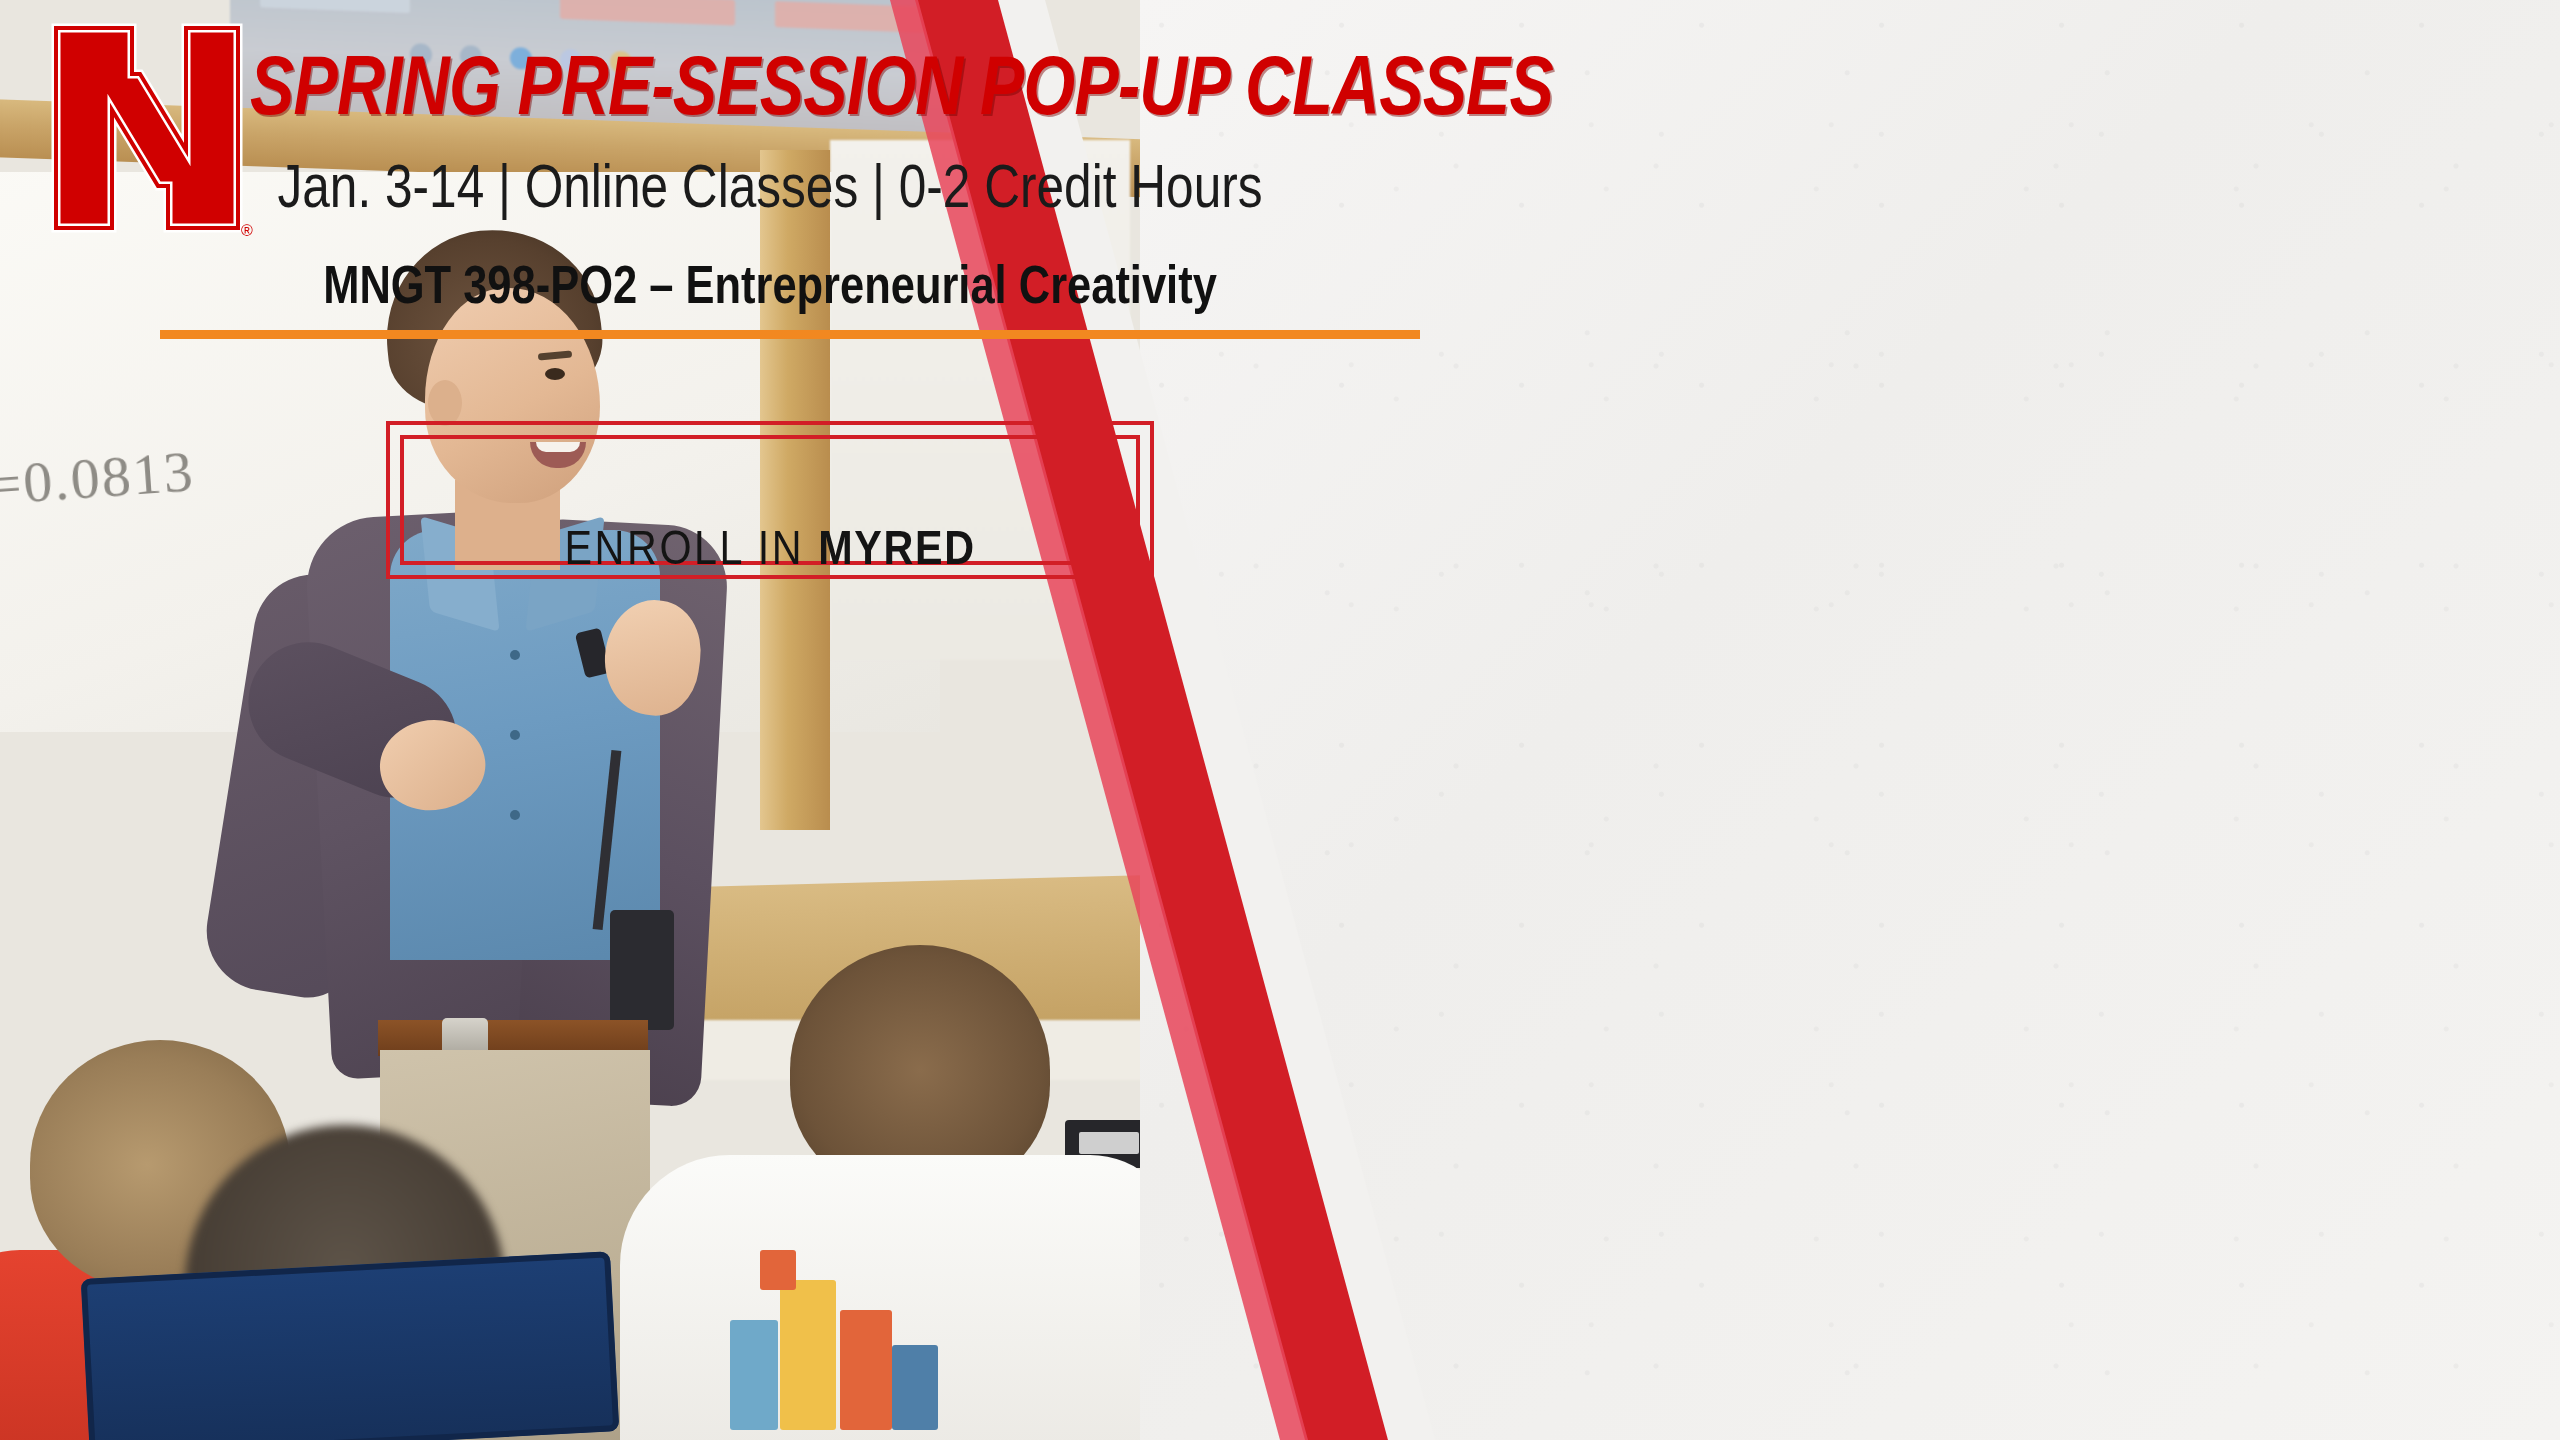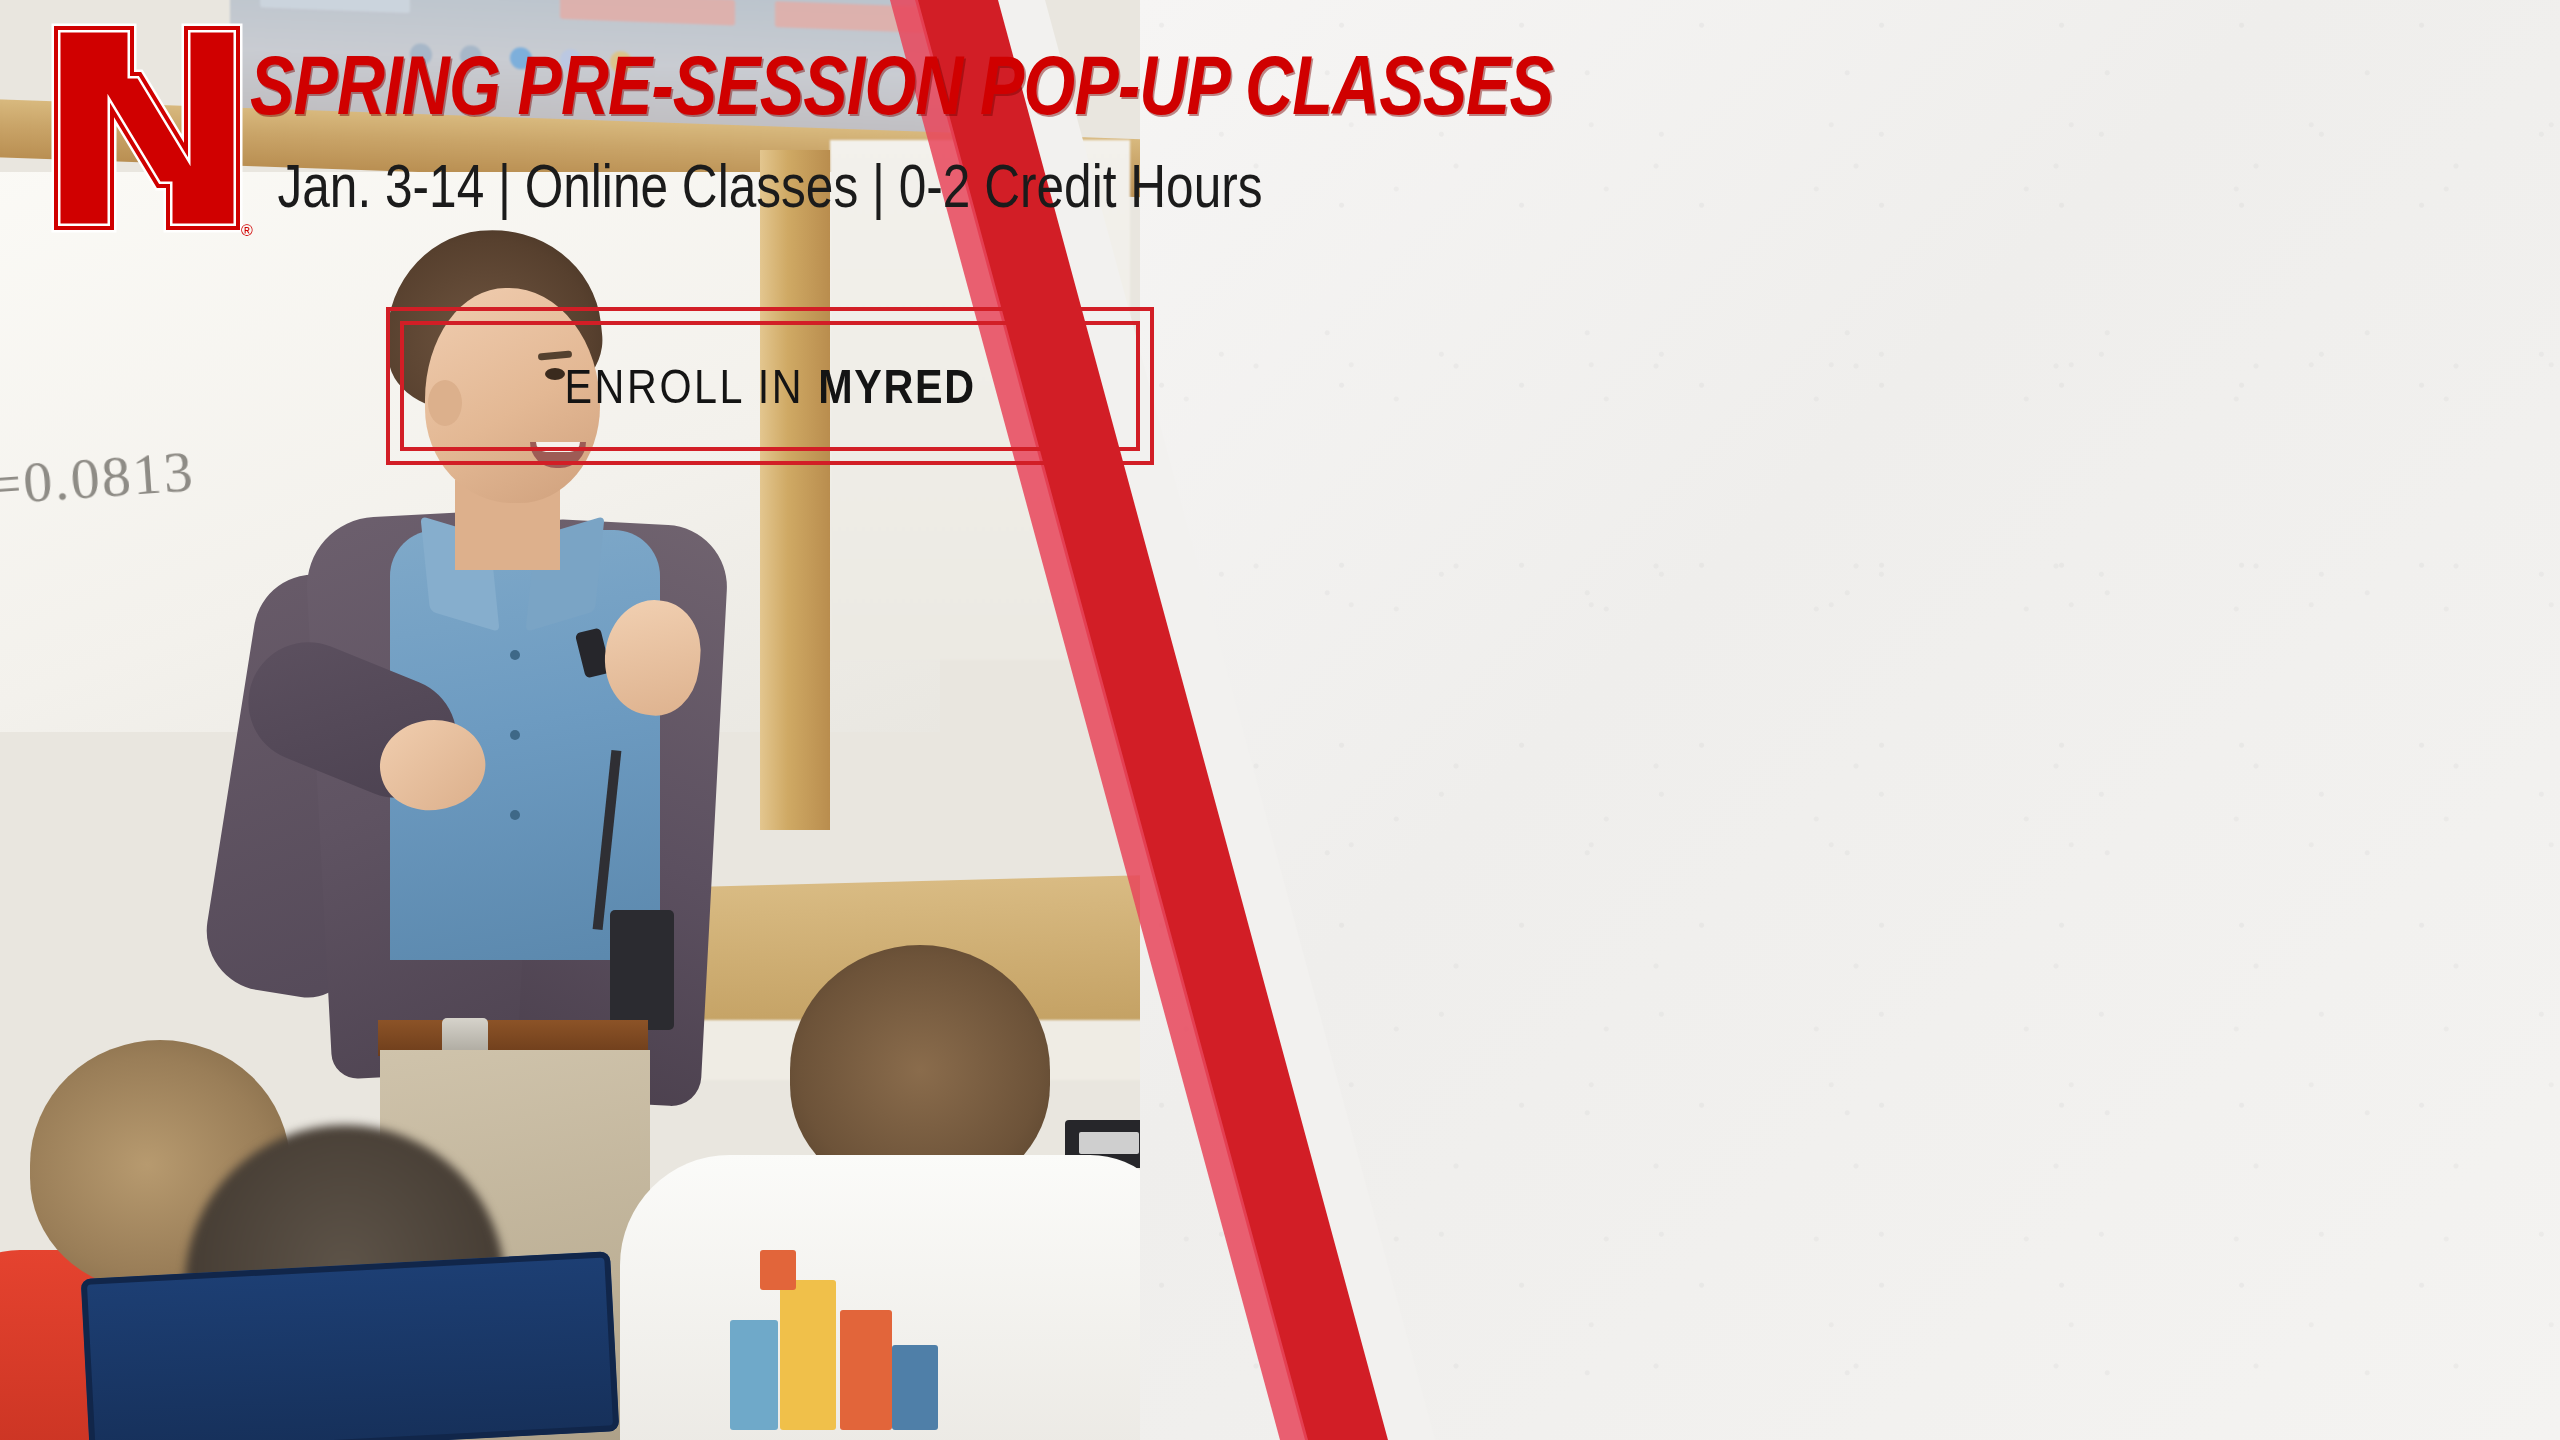--- a/index.html
+++ b/index.html
@@ -297,21 +297,21 @@
   .c1 .rule{margin-left:0;width:100%;}
   .c2 .rule{margin-left:40px;width:calc(100% - 40px);}
   .c3 .rule{margin-left:90px;width:calc(100% - 90px);}
   .c4 .rule{margin-left:140px;width:calc(100% - 140px);}
   .c5 .rule{margin-left:190px;width:calc(100% - 190px);}
 
   .cta-wrap{margin-top:52px;display:flex;justify-content:center;}
   .cta{
     position:relative;width:760px;height:150px;
     border:4px solid #d21e26;
-    display:flex;align-items:center;justify-content:center;
+    display:flex;align-items:flex-end;justify-content:center;
   }
   .cta::before{
     content:"";position:absolute;left:10px;top:10px;right:10px;bottom:10px;
     border:4px solid #d21e26;
   }
   .cta-label{
     position:relative;z-index:2;
     font-size:48px;color:#141414;font-weight:300;letter-spacing:3px;
     transform:scaleX(.86);transform-origin:center;white-space:nowrap;
   }
@@ -406,20 +406,26 @@
   </svg>
 
   <div class="content">
 
     <div class="title">SPRING PRE-SESSION POP-UP CLASSES</div>
     <div class="subtitle">Jan. 3-14 | Online Classes | 0-2 Credit Hours</div>
 
     <div class="courses">
 
 
+      <div class="course c2">
+        <div class="course-text">
+          <span>MNGT 398-PO2 – Entrepreneurial Creativity</span>
+        </div>
+        <div class="rule" style="background: rgb(242, 136, 32);"></div>
+      </div>
 
 
 
 
     </div>
 
     <div class="cta-wrap">
       <div class="cta">
         <div class="cta-label">
           <span>ENROLL IN </span><b>MYRED</b>

